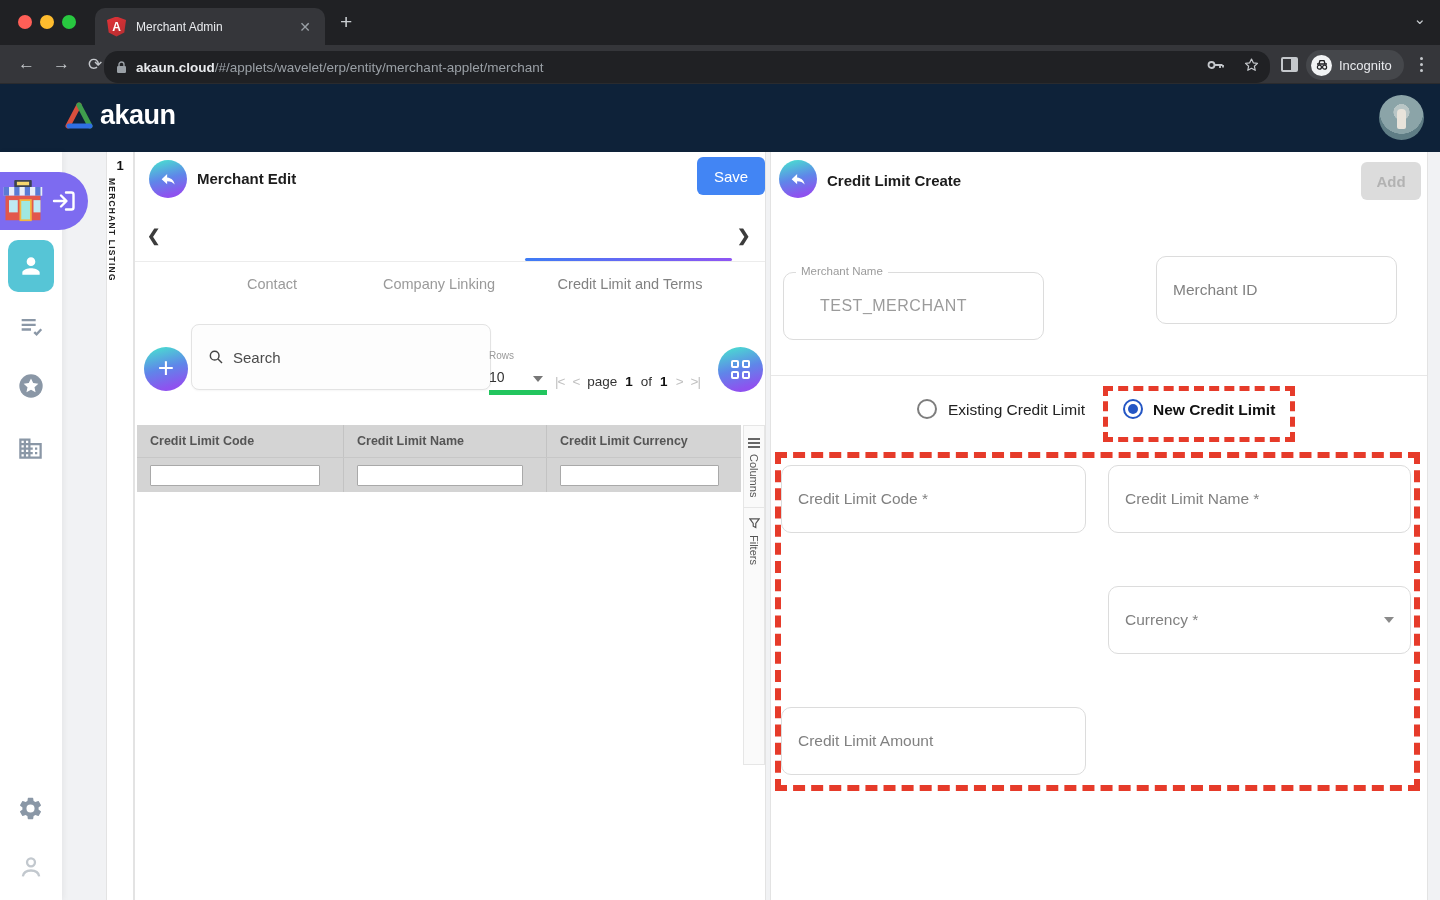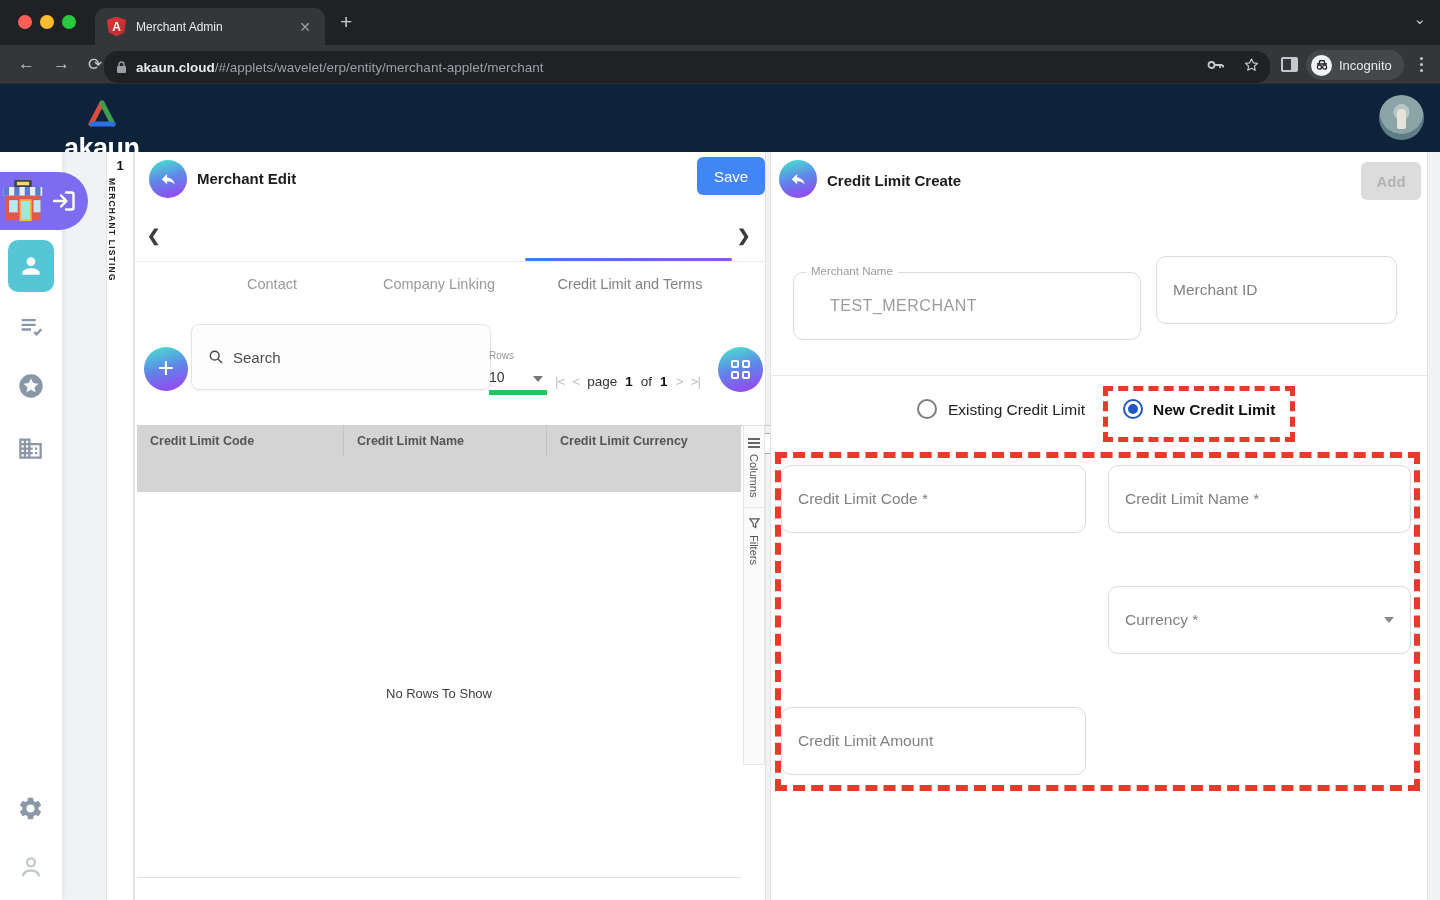--- a/index.html
+++ b/index.html
@@ -35,21 +35,21 @@
   .split-ico::after { content:""; position:absolute; right:0; top:0; width:5px; height:11px; background:#c5c8cc; }
   .incog { position:absolute; left:1306px; top:5px; height:30px; padding:0 12px 0 5px; background:#45474b;
            border-radius:15px; display:flex; align-items:center; gap:7px; }
   .incog-circle { width:21px; height:21px; border-radius:50%; background:#f1f3f4; display:flex; align-items:center; justify-content:center; }
   .incog-label { color:#e8eaed; font-size:13px; }
   .dots { position:absolute; left:1420px; top:9px; color:#c5c8cc; font-size:15px; letter-spacing:0; line-height:7px; }
   .dots div{width:3px;height:3px;border-radius:50%;background:#c5c8cc;margin:3px auto;}
 
   
   .appheader { position:absolute; left:0; top:84px; width:1440px; height:68px; background:#0e2239; }
-  .brand { position:absolute; left:64px; top:16px; display:flex; align-items:center; gap:6px;flex-direction:column; }
+  .brand { position:absolute; left:64px; top:16px; display:flex; align-items:center; gap:6px; }
   .brand-text { color:#fff; font-size:27px; font-weight:bold; letter-spacing:-0.5px; }
   .avatar { position:absolute; right:16px; top:11px; width:45px; height:45px; border-radius:50%;
             background:radial-gradient(circle at 50% 38%, #b9c6c6 0 22%, #8ba4a8 23% 60%, #5f7d85 61%);
             overflow:hidden; }
   .avatar::after { content:""; position:absolute; left:18px; top:14px; width:9px; height:20px; background:#e8e3da; border-radius:4px 4px 2px 2px; }
 
   
   .appbody { position:absolute; left:0; top:152px; width:1440px; height:748px; background:#f1f2f4; }
 
   .sidebar { position:absolute; left:0; top:0; width:62px; height:748px; background:#fff; box-shadow:2px 0 6px rgba(0,0,0,.05); }
@@ -103,21 +103,21 @@
 
   .rows-label { position:absolute; left:354px; top:198px; font-size:10px; color:#9a9a9a; }
   .rows-select { position:absolute; left:354px; top:217px; width:58px; font-size:14px; color:#333;
                  border-bottom:5px solid #22c55e; padding-bottom:5px; }
   .rows-caret { position:absolute; left:398px; top:224px; width:0; height:0;
                 border-left:5px solid transparent; border-right:5px solid transparent; border-top:6px solid #777; }
   .pager { position:absolute; left:420px; top:222px; font-size:13.5px; color:#333; display:flex; gap:8px; align-items:center; }
   .pager .chev { color:#c0c0c0; letter-spacing:-1px; }
   .pager .num { font-weight:bold; color:#111; }
 
-  .gridhead { position:absolute; left:2px; top:273px; width:604px; height:67px; background:#d4d4d4; display:flex; flex-direction:row; }
+  .gridhead { position:absolute; left:2px; top:273px; width:604px; height:67px; background:#d4d4d4; display:flex; flex-direction:column; }
   .gh-labels { display:flex; height:32px; align-items:center; }
   .gh-labels .col { font-size:12.5px; font-weight:bold; color:#555; padding-left:13px; border-right:1px solid #c3c3c3; height:100%; display:flex; align-items:center; }
   .gh-filters { display:flex; height:35px; align-items:center; border-top:1px solid #c7c7c7; }
   .gh-filters .col { padding-left:13px; border-right:1px solid #c3c3c3; height:100%; display:flex; align-items:center; }
   .col.c1{width:207px;} .col.c2{width:203px;} .col.c3{width:194px; border-right:none!important;}
   .gh-filters input { width:88%; height:21px; border:1px solid #a9a9a9; background:#fff; border-radius:1px; }
   .gridbody { position:absolute; left:2px; top:340px; width:604px; height:386px; background:#fff; border-bottom:1px solid #e0e0e0; }
   .norows { position:absolute; left:0; top:194px; width:100%; text-align:center; font-size:13px; color:#3d3d3d; }
 
   .sidetools { position:absolute; left:608px; top:273px; width:22px; height:340px; background:#fafafa;
@@ -357,23 +357,20 @@
               <input style="">
             </span>
           <span class="col c2">
               <input style="">
             </span>
           <span class="col c3">
               <input style="">
             </span>
         </div>
       </div>
-      <div class="gridbody">
-        <div class="norows">No Rows To Show</div>
-      </div>
 
       <div class="sidetools">
         <div class="tool-sec">
           <span class="cols-ico"></span>
           <span class="tool-label">Columns</span>
         </div>
         <div class="tool-sec" style="border-bottom:none;">
           <svg width="11" height="11" viewBox="0 0 12 12">
               <path d="M1 1h10L7.4 6v4.5L4.6 9V6z" fill="none" stroke="#555" stroke-width="1.3"></path>
             </svg>
@@ -384,21 +381,21 @@
 
     <div class="panel panel-right">
       <div class="grad-circle" style="left:8px;top:8px;width:38px;height:38px;">
         <svg width="17" height="15" viewBox="0 0 24 22">
             <path d="M10 8V3l-8 7.5L10 18v-4.6c5 0 8.6 1.6 11.2 5.1-1-5.1-4.1-9.6-11.2-10.5z" fill="#fff"></path>
           </svg>
       </div>
       <div class="panel-title" style="left:56px;top:20px;">Credit Limit Create</div>
       <button class="add-btn">Add</button>
 
-      <div class="field" style="left:22px;top:120px;width:348px;padding-left:36px;">
+      <div class="field" style="left:12px;top:120px;width:261px;padding-left:36px;">
         <span class="float-label">Merchant Name</span>
         <span class="value">TEST_MERCHANT</span>
       </div>
       <div class="field" style="left:337px;top:104px;width:241px;margin-left:48px;">
         <span class="ph">Merchant ID</span>
       </div>
 
       <div class="divider"></div>
 
       <div class="radio-row">

